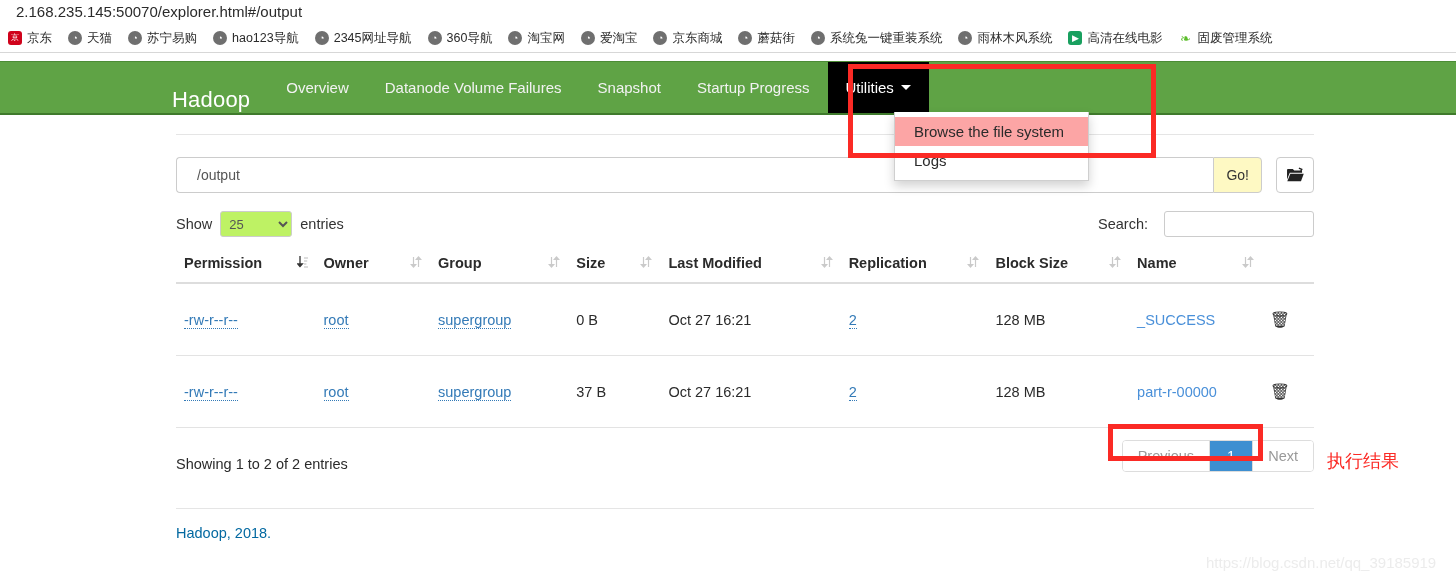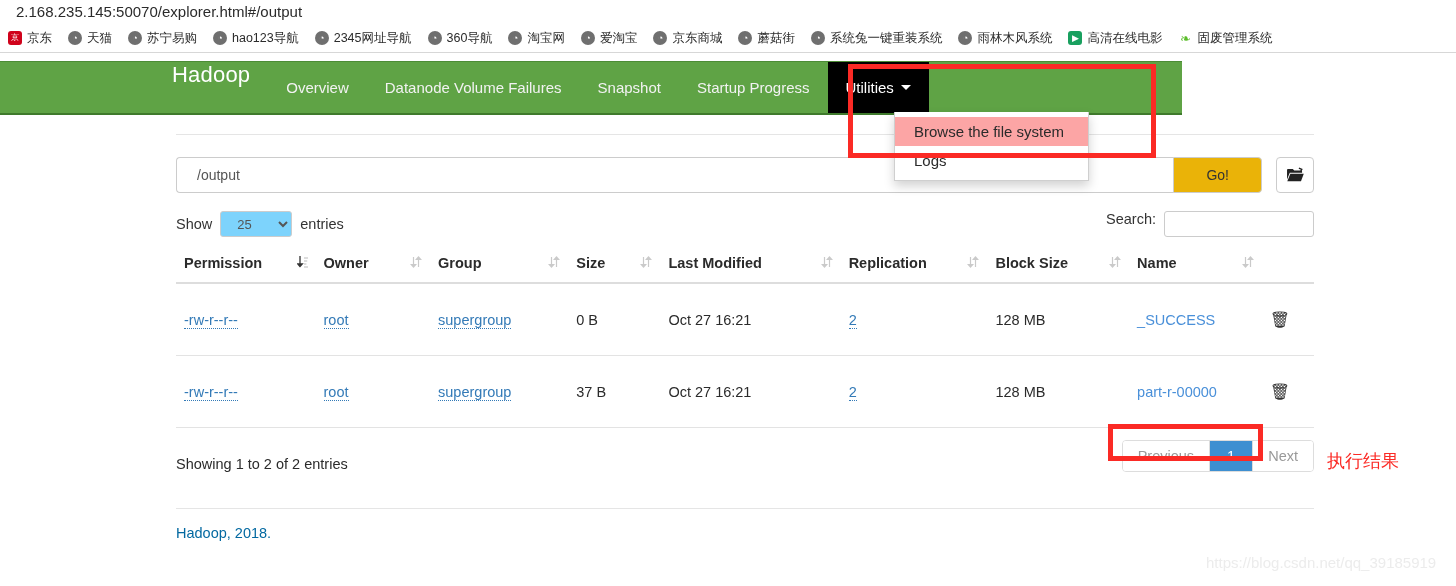--- a/index.html
+++ b/index.html
@@ -37,25 +37,25 @@
     display:inline-flex; align-items:center; justify-content:center;
     color:#fff; font-size:9px; line-height:1; flex:0 0 auto;
   }
   .bm-ico.red { background:#d0021b; border-radius:3px; }
   .bm-ico.green { background:#19a05f; border-radius:3px; }
   .bm-ico.leaf { background:transparent; color:#5bbd2a; font-size:13px; }
   .bm-label { color:#2b2b2b; }
 
   
   .navbar {
-    position:absolute; left:0; top:61px; width:1182px; height:51px;
+    position:absolute; left:0; top:61px; width:1456px; height:51px;
     background:#5fa345;
     border-top:1px solid #4c8c35;
     border-bottom:2px solid #3f7a2c;
-    display:flex; align-items:flex-start;
+    display:flex; align-items:flex-end;
   }
   .brand {
     color:#ffffff; font-size:22px; padding:0 18px 0 172px;
     letter-spacing:0.2px;
   }
   .nav-item {
     color:#f2f2f2; font-size:15px; padding:0 18px; height:51px;
     display:flex; align-items:center; cursor:pointer;
   }
   .nav-item.open { background:#000000; color:#ffffff; }
@@ -98,40 +98,40 @@
   .input-group { display:flex; flex:1 1 auto; }
   .path-input {
     flex:1 1 auto; height:36px; box-sizing:border-box;
     border:1px solid #cccccc; border-right:none;
     border-radius:4px 0 0 4px;
     padding:0 20px; font-size:14px; color:#555;
     font-family:"Liberation Sans", sans-serif;
     background:#fff; outline:none;
   }
   .go-btn {
-    height:36px; box-sizing:border-box; padding:0 32px;
+    height:36px; box-sizing:border-box; padding:0 12px;
     border:1px solid #cccccc; border-radius:0 4px 4px 0;
-    background:#eab308; color:#333; font-size:14px; cursor:pointer;
+    background:#fef9c3; color:#333; font-size:14px; cursor:pointer;
     font-family:"Liberation Sans", sans-serif;
   }
   .folder-btn {
     height:36px; width:38px; margin-left:14px; box-sizing:border-box;
     border:1px solid #cccccc; border-radius:4px; background:#fff;
     display:flex; align-items:center; justify-content:center; cursor:pointer;
   }
 
   .tablectl { display:flex; align-items:center; justify-content:space-between; margin:18px 16px 0 16px; }
   .show-entries { font-size:14.5px; color:#333; display:flex; align-items:center; gap:8px; }
   .len-select {
     height:26px; width:72px; box-sizing:border-box;
-    border:1px solid #cccccc; border-radius:3px; background:#7dd3fc;
-    font-size:13px; color:#555; padding:0 12px;
+    border:1px solid #cccccc; border-radius:3px; background:#bef264;
+    font-size:13px; color:#555; padding:0 4px;
     font-family:"Liberation Sans", sans-serif;
   }
-  .search-wrap { font-size:14.5px; color:#333; display:flex; gap:8px; }
+  .search-wrap { font-size:14.5px; color:#333; display:flex; align-items:center; gap:16px; }
   .search-input {
     height:26px; width:150px; box-sizing:border-box;
     border:1px solid #cccccc; border-radius:3px; padding:0 6px;
     font-size:13px; font-family:"Liberation Sans", sans-serif; outline:none;
   }
 
   table.fs { width:calc(100% - 32px); margin:12px 16px 0 16px; border-collapse:collapse; }
   table.fs th {
     text-align:left; font-size:14.5px; color:#2b2b2b; font-weight:bold;
     padding:6px 8px 10px 8px; border-bottom:2px solid #dddddd;

